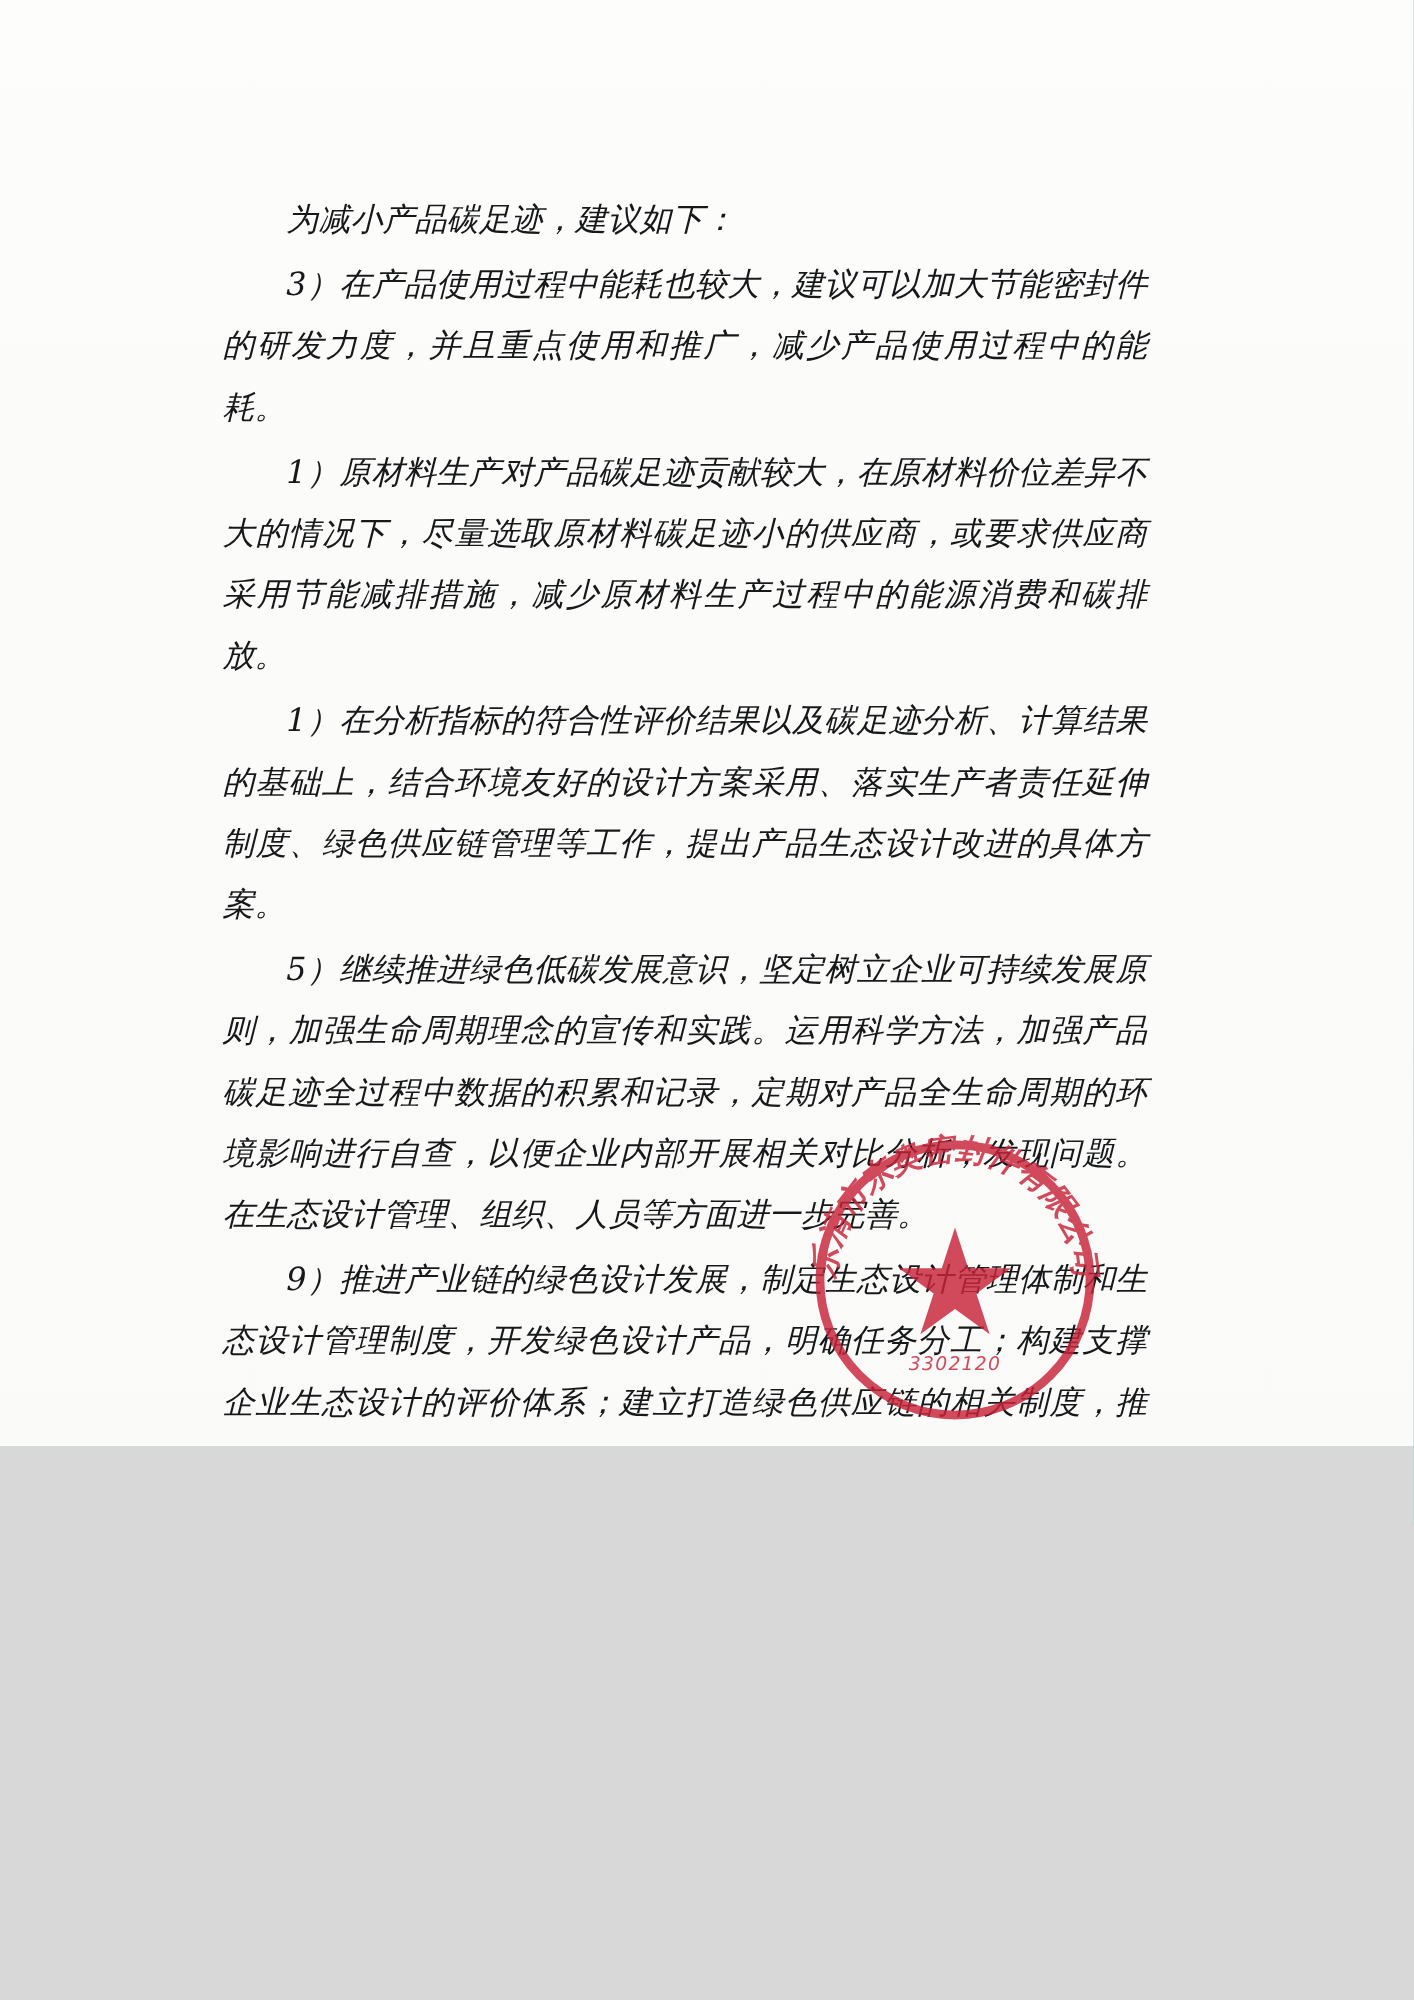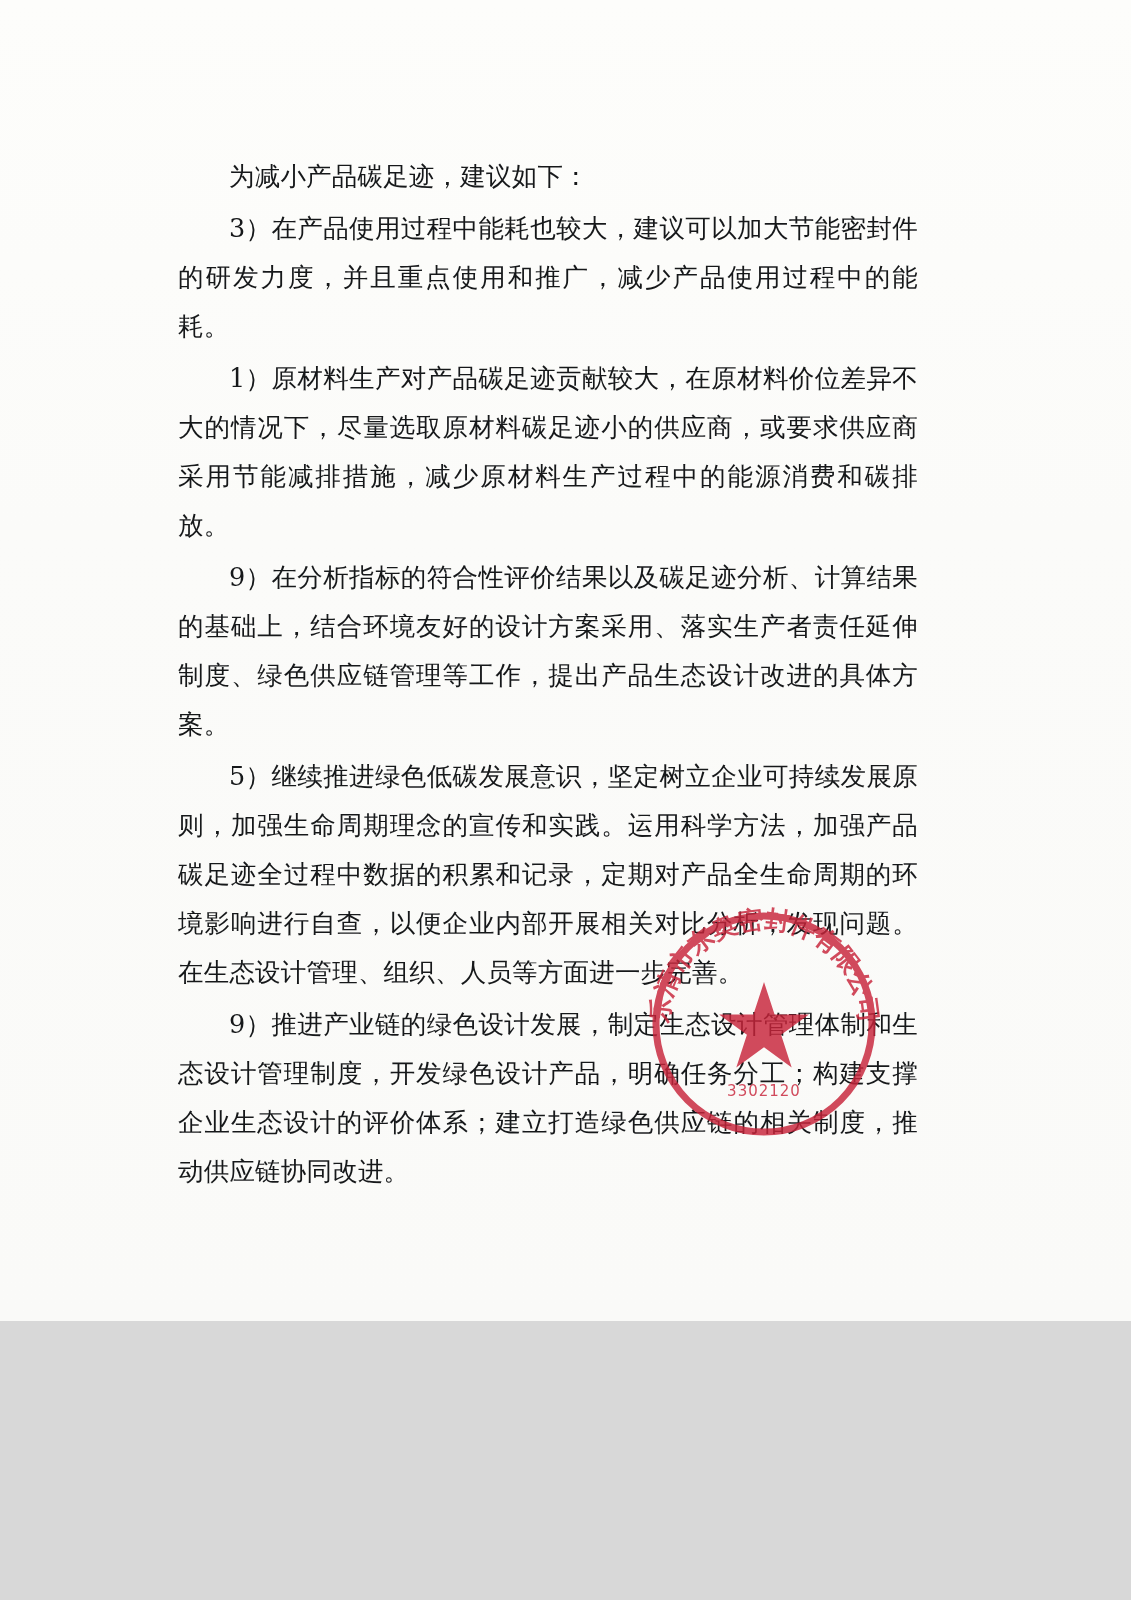--- a/index.html
+++ b/index.html
@@ -6,25 +6,26 @@
     margin: 0;
     padding: 0;
     background: #d8d8d8;
   }
   body {
     font-family: "DejaVu Serif", "Liberation Serif", serif;
   }
   .page {
     position: relative;
     width: 1131px;
-    height: 1321px;
+    height: 1157px;
     margin: 0 auto;
     background: #5eead4;
     overflow: hidden;
     box-sizing: border-box;
+    font-style: italic;
   }
   
   .page::before {
     content: "";
     position: absolute;
     inset: 0;
     background: linear-gradient(180deg, #fdfdfb 0%, #fbfbf9 40%, #fafaf8 100%);
     pointer-events: none;
   }
   .content {
@@ -83,21 +84,21 @@
 </style>
 </head>
 <body>
 
 <div class="page">
 
   <div class="content">
     <p class="para indent">为减小产品碳足迹，建议如下：</p>
     <p class="para indent">3）在产品使用过程中能耗也较大，建议可以加大节能密封件的研发力度，并且重点使用和推广，减少产品使用过程中的能耗。</p>
     <p class="para indent">1）原材料生产对产品碳足迹贡献较大，在原材料价位差异不大的情况下，尽量选取原材料碳足迹小的供应商，或要求供应商采用节能减排措施，减少原材料生产过程中的能源消费和碳排放。</p>
-    <p class="para indent">9）在分析指标的符合性评价结果以及碳足迹分析、计算结果的基础上，结合环境友好的设计方案采用、落实生产者责任延伸制度、绿色供应链管理等工作，提出产品生态设计改进的具体方案。</p>
+    <p class="para indent">1）在分析指标的符合性评价结果以及碳足迹分析、计算结果的基础上，结合环境友好的设计方案采用、落实生产者责任延伸制度、绿色供应链管理等工作，提出产品生态设计改进的具体方案。</p>
     <p class="para indent">5）继续推进绿色低碳发展意识，坚定树立企业可持续发展原则，加强生命周期理念的宣传和实践。运用科学方法，加强产品碳足迹全过程中数据的积累和记录，定期对产品全生命周期的环境影响进行自查，以便企业内部开展相关对比分析，发现问题。在生态设计管理、组织、人员等方面进一步完善。</p>
     <p class="para indent">9）推进产业链的绿色设计发展，制定生态设计管理体制和生态设计管理制度，开发绿色设计产品，明确任务分工；构建支撑企业生态设计的评价体系；建立打造绿色供应链的相关制度，推动供应链协同改进。</p>
   </div>
 
   <div class="seal">
     <svg width="248" height="248" viewBox="0 0 248 248" xmlns="http://www.w3.org/2000/svg">
       <defs>
         <path id="sealArc" d="M 124,224 m -96,0 a 96,96 0 1,1 192,0 a 96,96 0 1,1 -192,0"></path>
         <path id="sealArcTop" d="M 28,124 a 96,96 0 1,1 192,0"></path>
       </defs>

